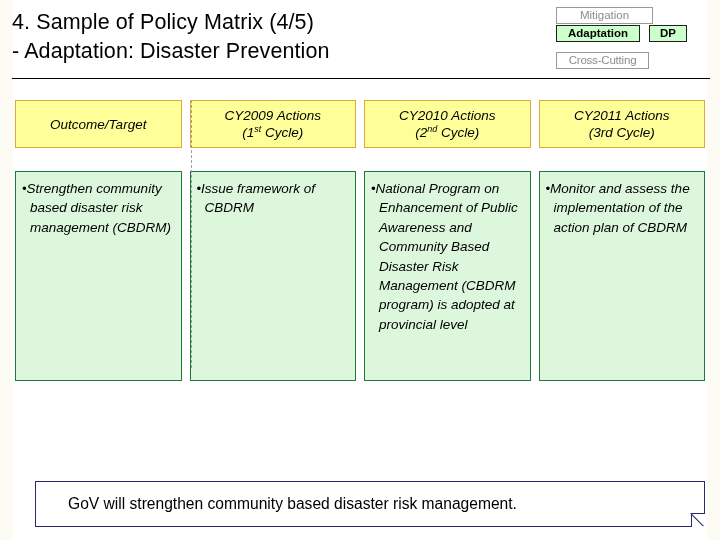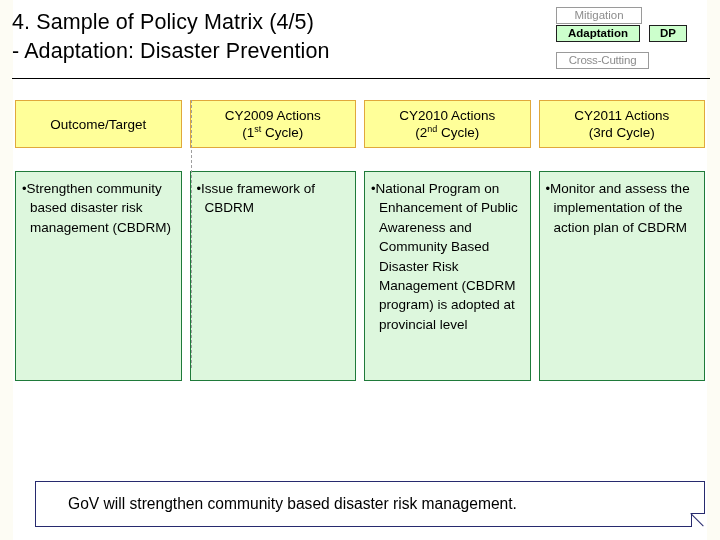--- a/index.html
+++ b/index.html
@@ -63,21 +63,21 @@
     height: 17px;
     line-height: 15px;
     font-size: 11.5px;
     text-align: center;
     border: 1px solid #9a9a9a;
     background: #ffffff;
     color: #8d8d8d;
     white-space: nowrap;
     overflow: hidden;
   }
-  .tag.off1 { width: 86px; }
+  .tag.off1 { width: 97px; }
   .tag.off2 { width: 93px; margin-top: 10px; letter-spacing: -0.2px; }
   .tag.active {
     border: 1px solid #1f1f1f;
     background: #ccffcc;
     color: #000000;
     font-weight: bold;
   }
   .tag-row {
     display: flex;
     align-items: flex-start;
@@ -88,20 +88,21 @@
   .tag.dp { width: 38px; }
 
   
   #matrix {
     position: absolute;
     left: 15px;
     top: 100px;
     width: 690px;
     display: flex;
     gap: 0;
+    font-style: italic;
   }
   .col {
     position: relative;
     width: 172px;
   }
   .col + .col { margin-left: 8px; }
 
   .col-head {
     box-sizing: border-box;
     height: 48px;

